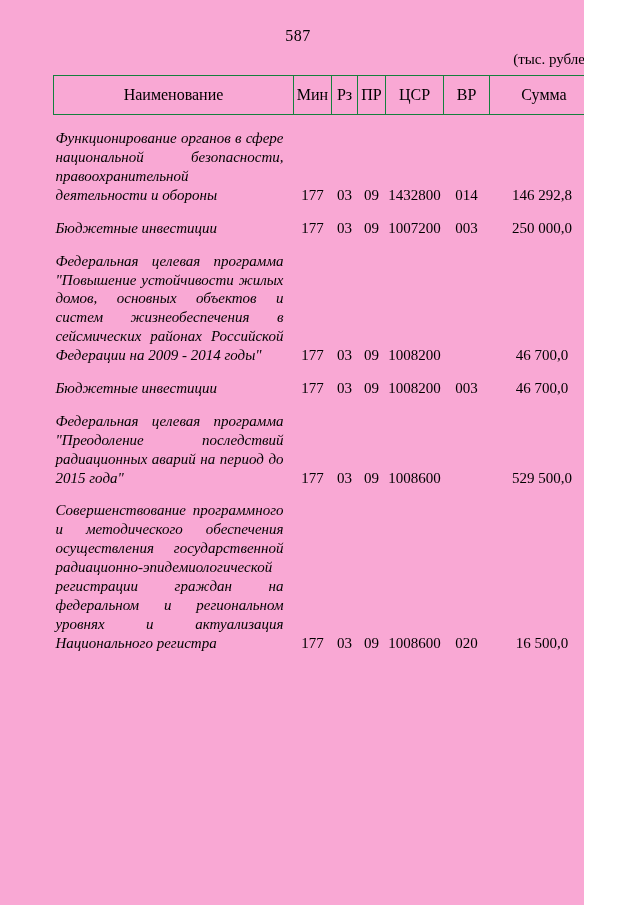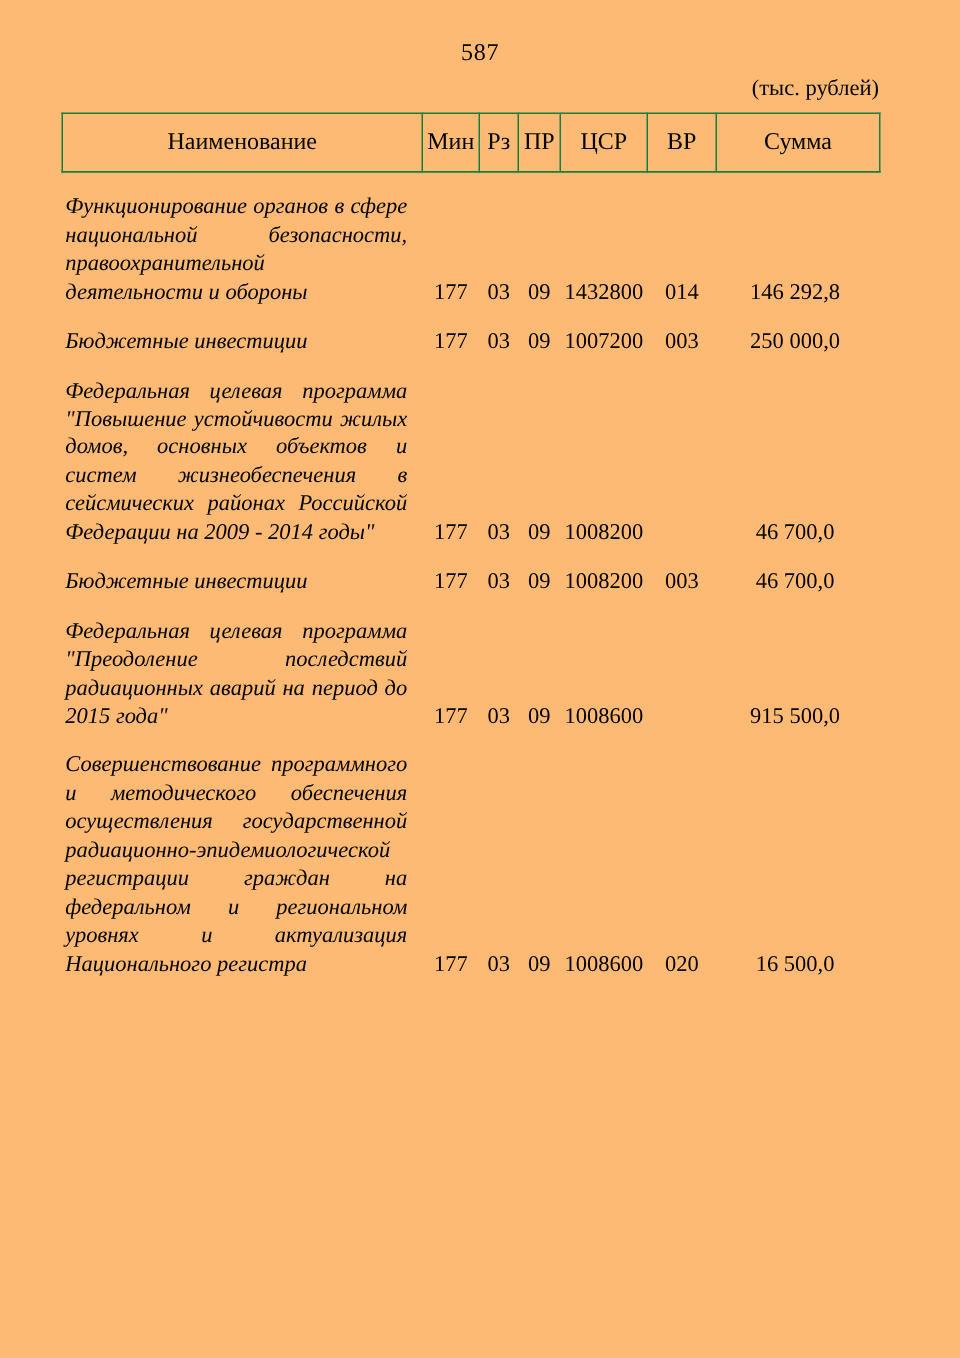--- a/index.html
+++ b/index.html
@@ -5,24 +5,25 @@
   * { box-sizing: border-box; }
   html, body {
     margin: 0;
     padding: 0;
     background: #ffffff;
     color: #000000;
     font-family: "Liberation Serif", "DejaVu Serif", serif;
   }
   .page {
     position: relative;
-    width: 640px;
+    width: 584px;
     height: 905px;
-    background: #fdba74;
+    background: #f9a8d4;
     overflow: hidden;
+    padding-left: 12px;
   }
   .page-number {
     text-align: center;
     padding-top: 27px;
     font-size: 16px;
     letter-spacing: 0.5px;
   }
   .content {
     margin-left: 41px;
     width: 545px;
@@ -147,21 +148,21 @@
     <td class="cell-vr">003</td>
     <td class="cell-sum">46 700,0</td>
   </tr>
           <tr>
     <td class="cell-name">Федеральная целевая программа "Преодоление последствий радиационных аварий на период до 2015 года"</td>
     <td class="cell-min">177</td>
     <td class="cell-rz">03</td>
     <td class="cell-pr">09</td>
     <td class="cell-csr">1008600</td>
     <td class="cell-vr"></td>
-    <td class="cell-sum">915 500,0</td>
+    <td class="cell-sum">529 500,0</td>
   </tr>
           <tr>
     <td class="cell-name">Совершенствование программного и методического обеспечения осуществления государственной радиационно-эпидемиологической регистрации граждан на федеральном и региональном уровнях и актуализация Национального регистра</td>
     <td class="cell-min">177</td>
     <td class="cell-rz">03</td>
     <td class="cell-pr">09</td>
     <td class="cell-csr">1008600</td>
     <td class="cell-vr">020</td>
     <td class="cell-sum">16 500,0</td>
   </tr>

